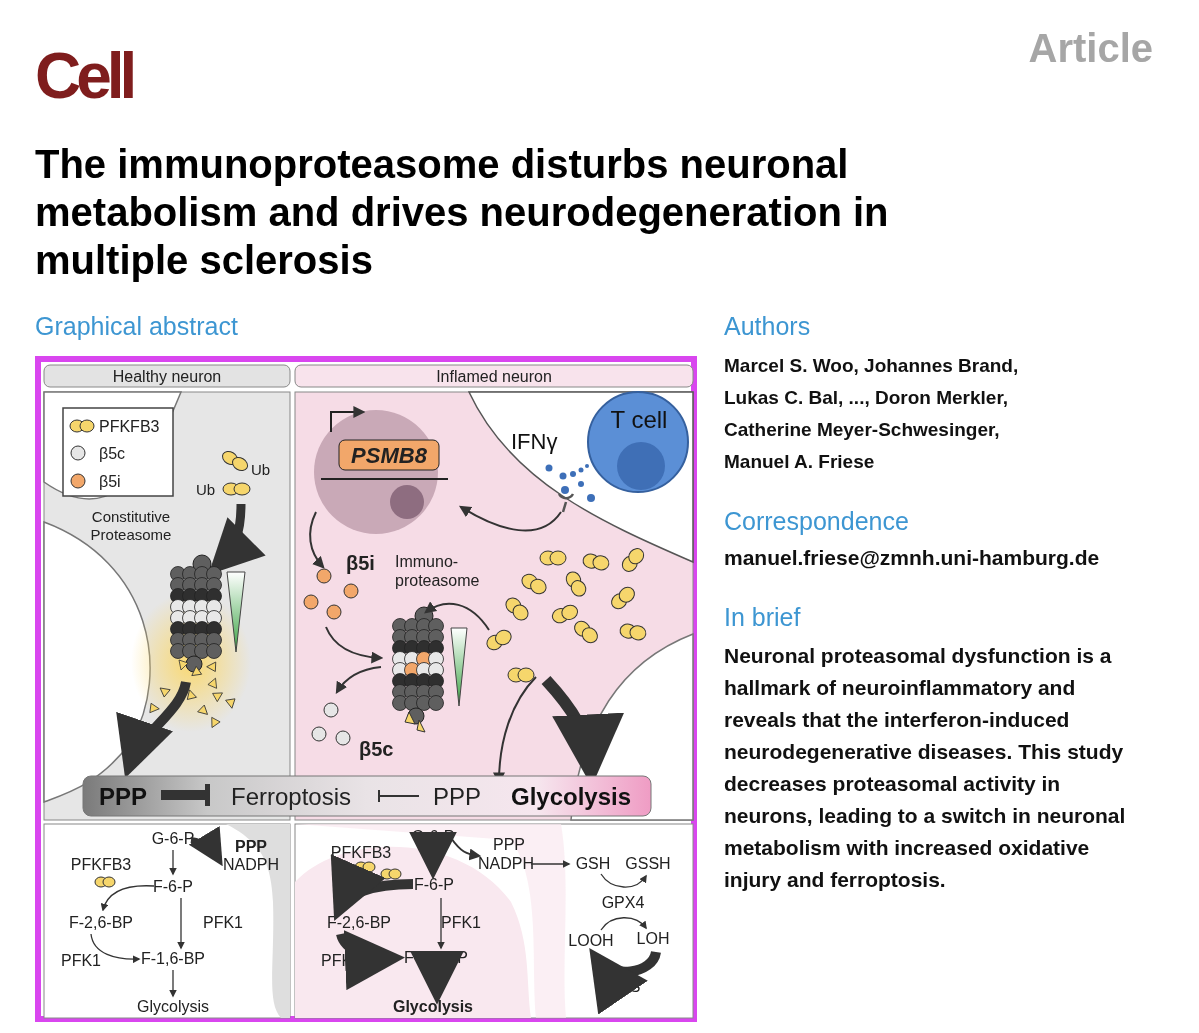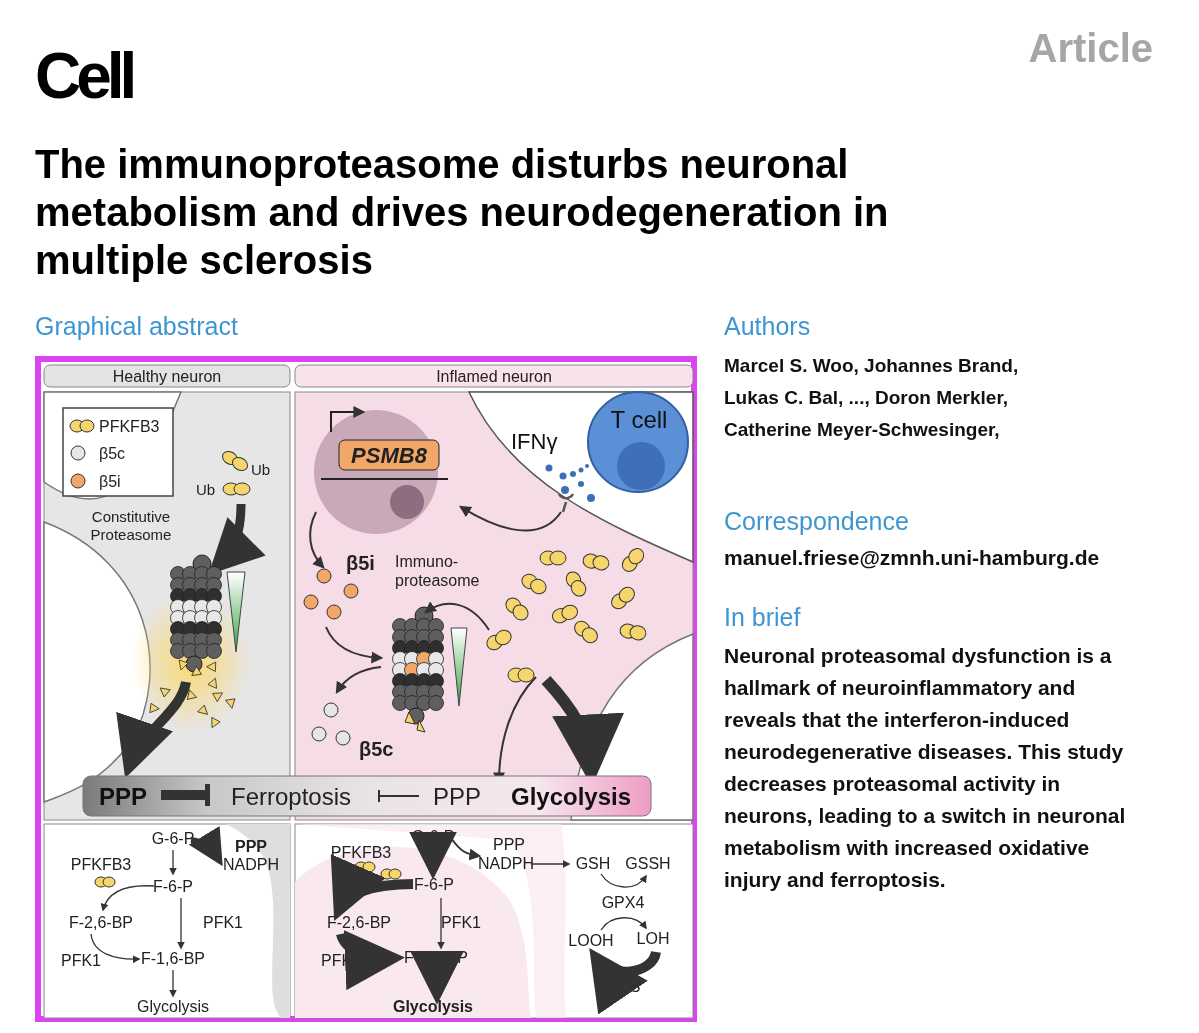--- a/index.html
+++ b/index.html
@@ -1,18 +1,18 @@
 <!DOCTYPE html>
 <html><head>
 <meta charset="utf-8">
 <style>
   html,body{margin:0;padding:0;background:#fff;}
   body{width:1199px;height:1033px;position:relative;overflow:hidden;font-family:"Liberation Sans",sans-serif;color:#111;}
   .abs{position:absolute;}
-  .logo{left:35px;top:44px;font-size:64px;font-weight:bold;color:#000000;letter-spacing:-5px;line-height:1;}
+  .logo{left:35px;top:44px;font-size:64px;font-weight:bold;color:#7f1d1d;letter-spacing:-5px;line-height:1;}
   .article-label{right:46px;top:28px;font-size:40px;font-weight:bold;color:#a6a6a6;line-height:1;}
   .title{left:35px;top:140px;width:1000px;font-size:40px;font-weight:bold;line-height:48px;color:#000;}
   .title div{white-space:nowrap;}
   .sec-head{font-size:25px;color:#3d96d2;line-height:1;}
   .ga-head{left:35px;top:314px;}
   .figure{left:35px;top:356px;width:662px;height:666px;border:6px solid #d946ef;box-sizing:border-box;background:#fff;}
   .right-col{left:724px;width:450px;}
   .authors-head{top:314px;}
   .authors{top:350px;font-size:19px;line-height:32px;font-weight:bold;color:#111;}
   .corr-head{top:509px;}
@@ -387,20 +387,21 @@
     </g>
   </g>
 </svg>
 </div>
 
 <div class="abs right-col sec-head authors-head">Authors</div>
 <div class="abs right-col authors">
   <div>Marcel S. Woo, Johannes Brand,</div>
   <div>Lukas C. Bal, ..., Doron Merkler,</div>
   <div>Catherine Meyer-Schwesinger,</div>
+  <div>Manuel A. Friese</div>
 </div>
 
 <div class="abs right-col sec-head corr-head">Correspondence</div>
 <div class="abs right-col corr">manuel.friese@zmnh.uni-hamburg.de</div>
 
 <div class="abs right-col sec-head brief-head">In brief</div>
 <div class="abs right-col brief">
   <div>Neuronal proteasomal dysfunction is a</div>
   <div>hallmark of neuroinflammatory and</div>
   <div>reveals that the interferon-induced</div>

